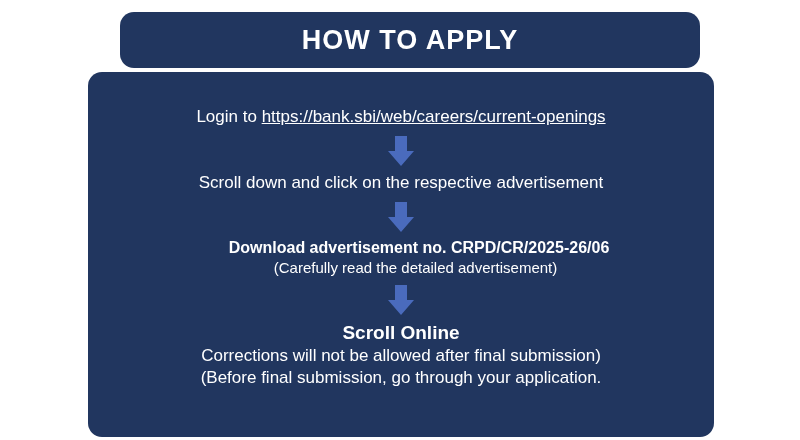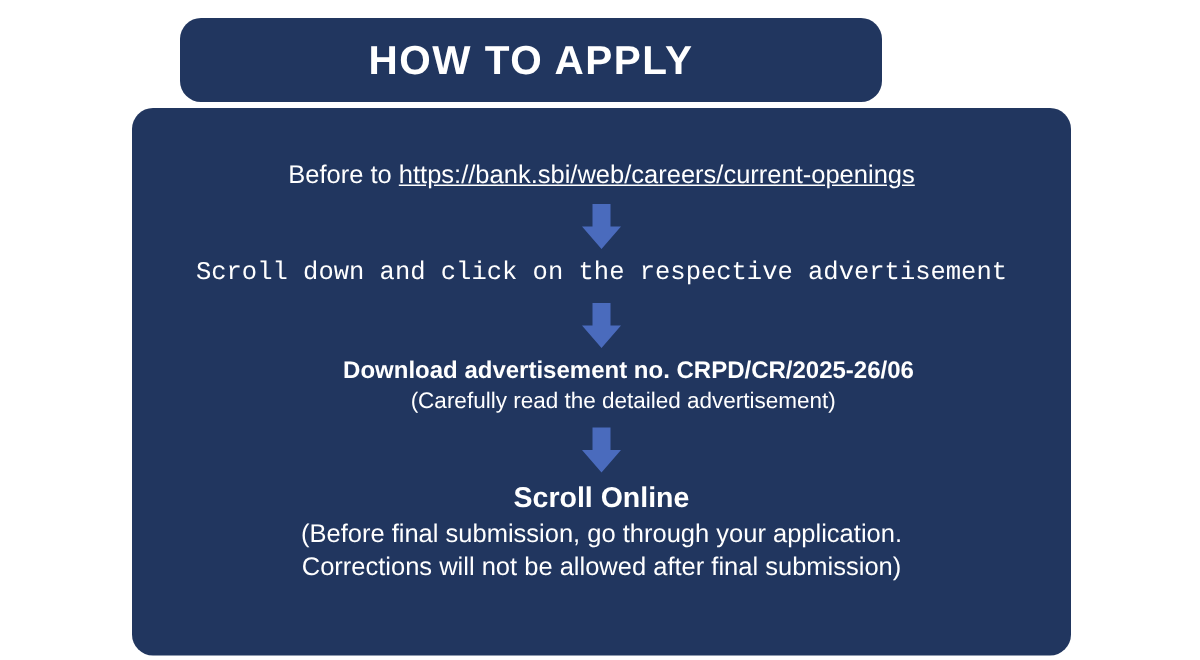--- a/index.html
+++ b/index.html
@@ -15,21 +15,21 @@
   }
   .canvas {
     position: relative;
     width: 800px;
     height: 440px;
   }
   .title-bar {
     position: absolute;
     left: 120px;
     top: 12px;
-    width: 468px;
+    width: 580px;
     height: 56px;
     background: #21365f;
     border-radius: 14px;
     display: flex;
     align-items: center;
     justify-content: center;
     box-sizing: border-box;
     z-index: 3;
   }
   .title-bar .title-text {
@@ -68,21 +68,20 @@
     display: block;
   }
   .s1 {
     font-size: 17px;
   }
   .s1 .link {
     text-decoration: underline;
   }
   .s2 {
     font-size: 17px;
-    font-family: Liberation Mono, monospace;
   }
   .s3-main {
     font-size: 16px;
     font-weight: bold;
     padding-left: 36px;
   }
   .s3-sub {
     font-size: 15px;
     margin-left: 29px;
   }
@@ -109,21 +108,21 @@
 <div class="canvas">
 
   <div class="title-bar">
     <span class="title-text">HOW TO APPLY</span>
   </div>
 
   <div class="body-panel">
     <div class="steps">
 
       <div class="step s1">
-        <span class="step-line"><span>Before to </span><span class="link">https://bank.sbi/web/careers/current-openings</span></span>
+        <span class="step-line"><span>Login to </span><span class="link">https://bank.sbi/web/careers/current-openings</span></span>
       </div>
 
       <span class="arrow">
         <svg width="34" height="34" viewBox="0 0 34 34" xmlns="http://www.w3.org/2000/svg">
           <polygon points="11,2 23,2 23,17 30,17 17,32 4,17 11,17" fill="#4a6bbd"></polygon>
         </svg>
       </span>
 
       <div class="step s2">
         <span class="step-line">Scroll down and click on the respective advertisement</span>
@@ -141,20 +140,20 @@
       </div>
 
       <span class="arrow">
         <svg width="34" height="34" viewBox="0 0 34 34" xmlns="http://www.w3.org/2000/svg">
           <polygon points="11,2 23,2 23,17 30,17 17,32 4,17 11,17" fill="#4a6bbd"></polygon>
         </svg>
       </span>
 
       <div class="step">
         <span class="step-line s4-main">Scroll Online</span>
+        <span class="step-line s4-sub">Corrections will not be allowed after final submission)</span>
         <span class="step-line s4-sub">(Before final submission, go through your application.</span>
-        <span class="step-line s4-sub">Corrections will not be allowed after final submission)</span>
       </div>
 
     </div>
   </div>
 
 </div>
 
 </body></html>

